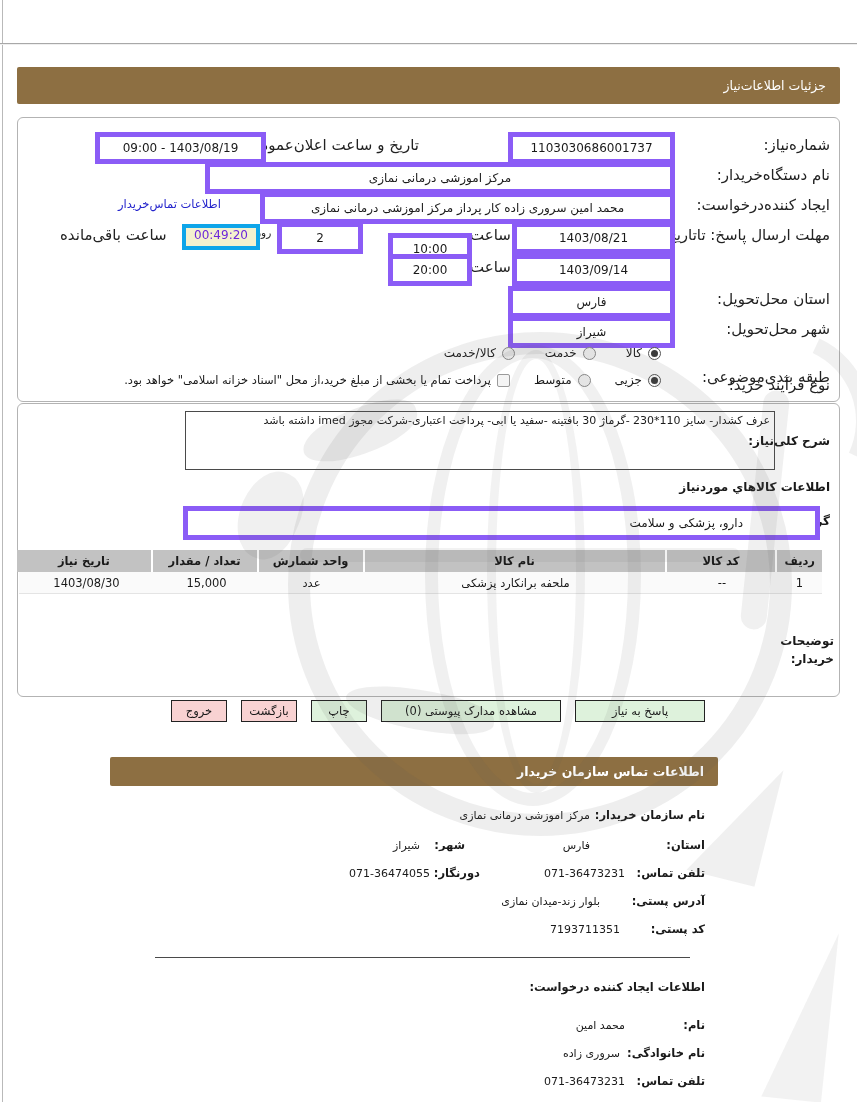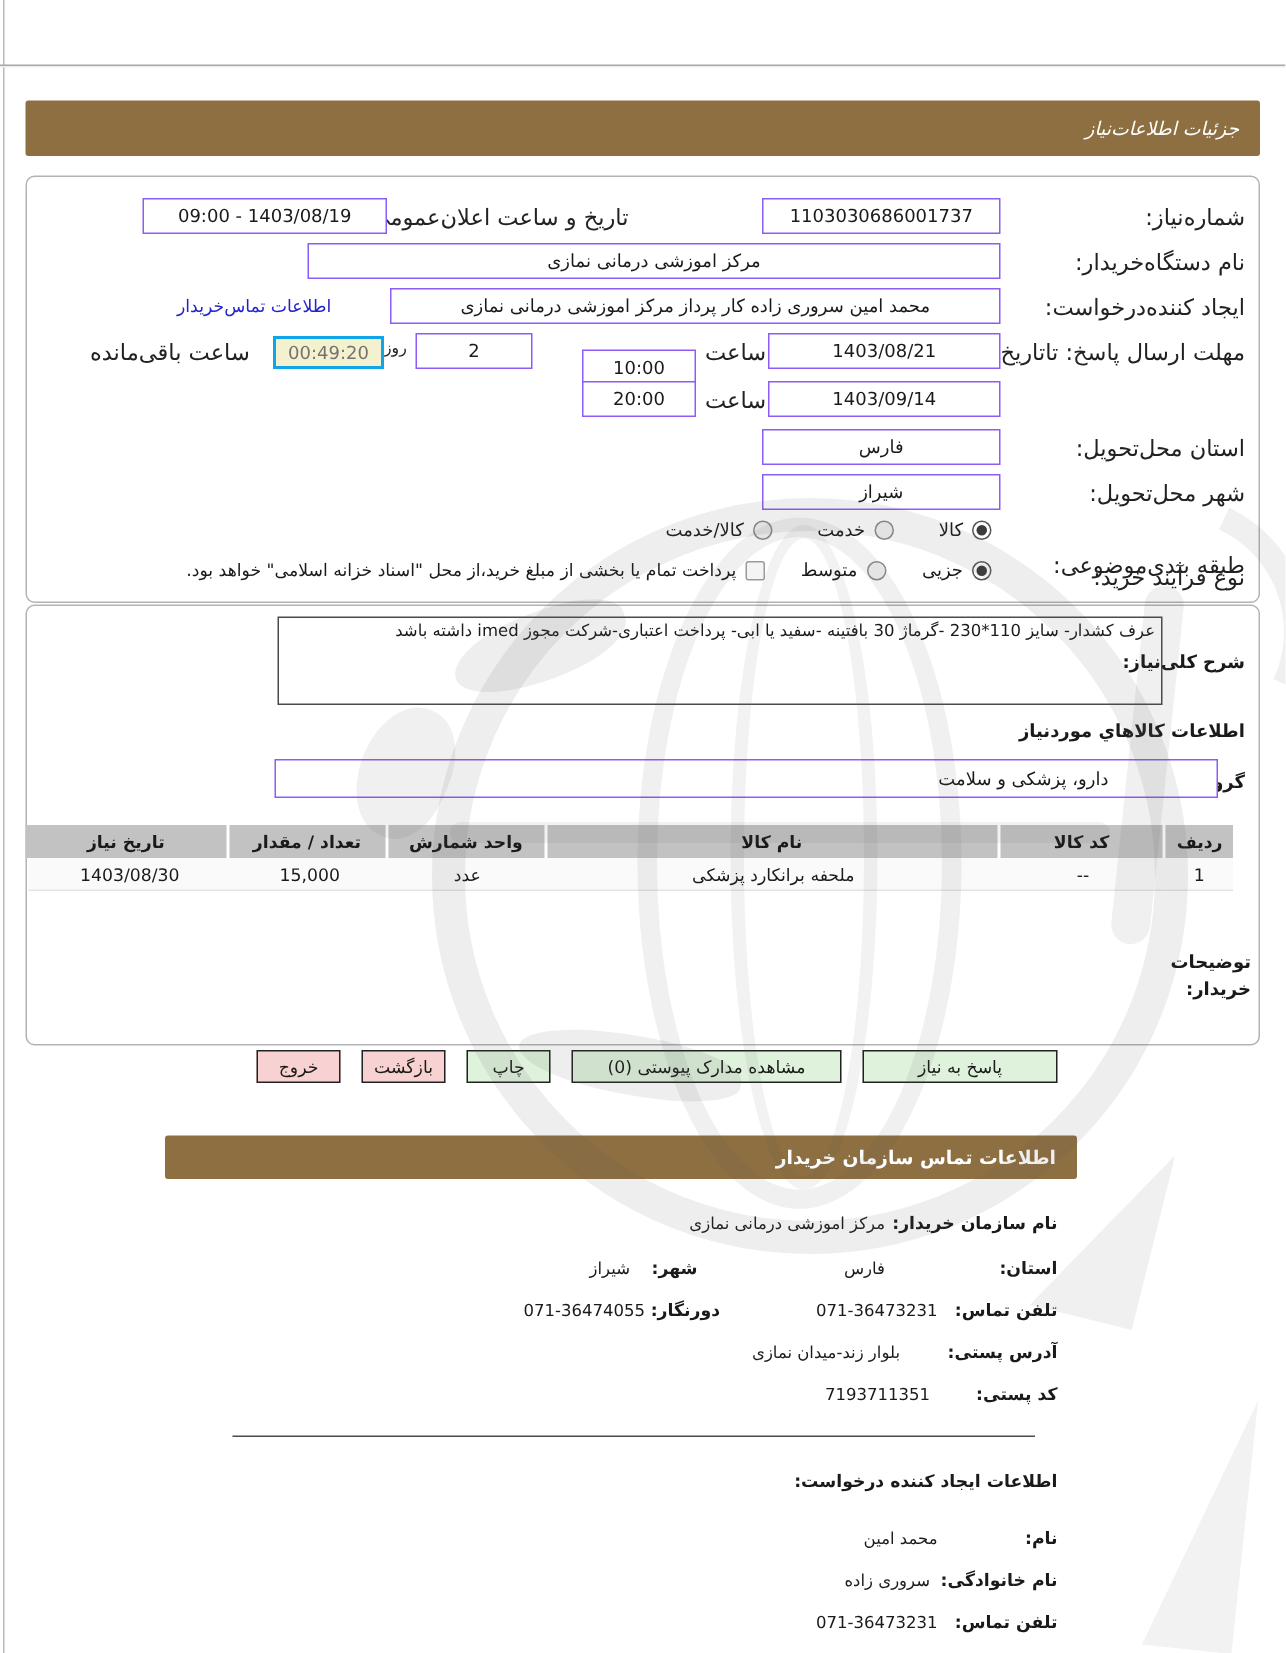--- a/index.html
+++ b/index.html
@@ -9,39 +9,39 @@
     font-family:"DejaVu Sans","Liberation Sans",sans-serif;
     direction:rtl;color:#1a1a1a;font-size:12px;
   }
   .left-edge{position:absolute;left:2px;top:0;bottom:0;width:1px;background:#b9b9b9;}
   .top-rule{position:absolute;left:0;right:0;top:43px;height:1px;background:#a8a8a8;box-shadow:0 1px 0 #efefef;}
   .brown-bar{
     position:absolute;background:#8d6f42;color:#ffffff;
     display:flex;align-items:center;border-radius:2px;
     font-size:12.5px;letter-spacing:0.2px;
   }
-  #bar-need{left:17px;right:17px;top:67px;height:37px;padding:0 14px;font-style:italic;}
+  #bar-need{left:17px;right:17px;top:67px;height:37px;padding:0 14px;}
   #bar-contact{right:139px;width:580px;top:757px;height:29px;padding:0 14px;font-weight:bold;}
   .panel{
     position:absolute;left:17px;right:17px;background:#fff;
     border:1px solid #b3b3b3;border-radius:6px;
   }
   #panel-need{top:117px;height:283px;}
   #panel-desc{top:403px;height:292px;}
   .lbl{position:absolute;font-size:15px;color:#222;white-space:nowrap;}
   .box{
-    position:absolute;height:22px;border:1px solid #8b5cf6;background:#fff;
+    position:absolute;height:22px;border:5px solid #8b5cf6;background:#fff;
     display:flex;align-items:center;justify-content:center;
     font-size:12px;white-space:nowrap;overflow:hidden;
   }
   .ltr{direction:ltr;unicode-bidi:isolate;}
   .link{position:absolute;color:#2323cc;font-size:11.5px;cursor:pointer;white-space:nowrap;}
   .timer{
-    position:absolute;height:18px;border:2px solid #0ea5e9;background:#f4f1cf;
-    display:flex;align-items:center;justify-content:center;font-size:12px;color:#737373;
+    position:absolute;height:18px;border:4px solid #0ea5e9;background:#f4f1cf;
+    display:flex;align-items:flex-start;justify-content:center;font-size:12px;color:#6d28d9;
   }
   .radio-row{position:absolute;display:flex;align-items:center;gap:30px;direction:rtl;}
   .opt{display:flex;align-items:center;gap:6px;}
   .radio{width:13px;height:13px;border:1px solid #8a8a8a;border-radius:50%;background:#f2f2f2;box-sizing:border-box;position:relative;}
   .radio.sel{background:#fff;border-color:#555;}
   .radio.sel::after{content:"";position:absolute;inset:2px;border-radius:50%;background:#3c3c3c;}
   .checkbox{width:13px;height:13px;border:1px solid #9a9a9a;border-radius:2px;background:#f4f4f4;box-sizing:border-box;}
   .area{
     position:absolute;border:1px solid #4a4a4a;background:#fff;
     font-size:11px;padding:1px 4px;overflow:hidden;line-height:1.45;

